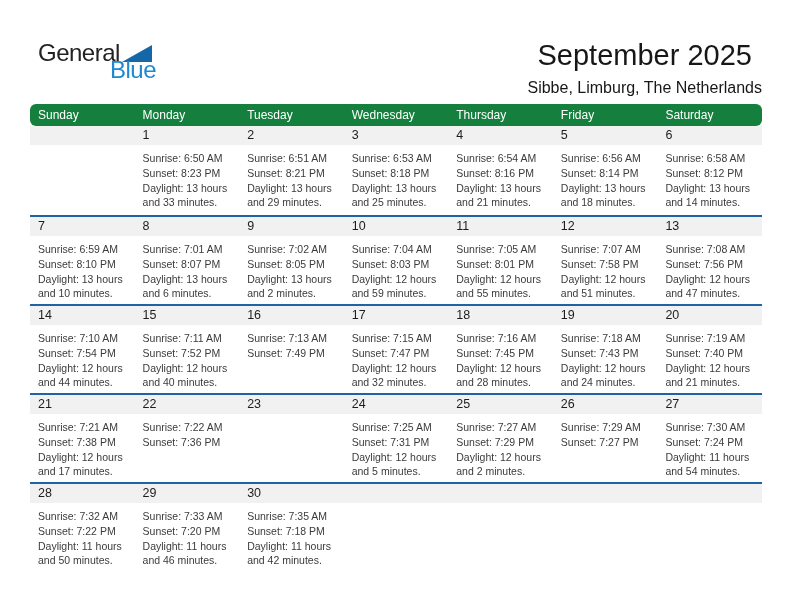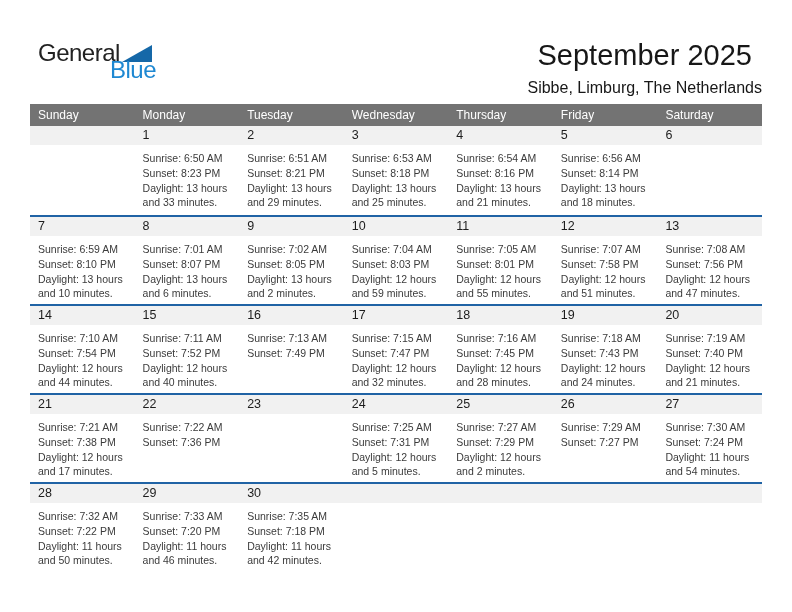--- a/index.html
+++ b/index.html
@@ -22,21 +22,21 @@
     margin-left: 72px; margin-top: -8px;
   }
 
   
   .titles { position: absolute; right: 30px; top: 38px; text-align: center; }
   .page-title { font-size: 29px; line-height: 34px; color: #171717; }
   .page-subtitle { font-size: 16px; line-height: 20px; color: #171717; margin-top: 6px; }
 
   
   .calendar { position: absolute; left: 30px; top: 104px; width: 732px; }
-  .weekday-row { display: flex; background: #737373; height: 22px; }
+  .weekday-row { display: flex; background: #15803d; height: 22px; border-radius: 6px; }
   .weekday-cell {
     width: 104.57px; box-sizing: border-box; padding-left: 8px;
     color: #ffffff; font-size: 12px; line-height: 22px;
     white-space: nowrap; overflow: hidden;
   }
   .week {
     display: flex; position: relative; height: 89px; background: #ffffff;
   }
   .week + .week { border-top: 2px solid #2063A5; height: 87px; }
   .week::before {
@@ -118,20 +118,25 @@
           <div class="day-cell">
             <div class="day-num">5</div>
             <div class="day-details">
               <div>Sunrise: 6:56 AM</div>
               <div>Sunset: 8:14 PM</div>
               <div>Daylight: 13 hours and 18 minutes.</div>
             </div>
           </div>
           <div class="day-cell">
             <div class="day-num">6</div>
+            <div class="day-details">
+              <div>Sunrise: 6:58 AM</div>
+              <div>Sunset: 8:12 PM</div>
+              <div>Daylight: 13 hours and 14 minutes.</div>
+            </div>
           </div>
         </div>
         <div class="week">
           <div class="day-cell">
             <div class="day-num">7</div>
             <div class="day-details">
               <div>Sunrise: 6:59 AM</div>
               <div>Sunset: 8:10 PM</div>
               <div>Daylight: 13 hours and 10 minutes.</div>
             </div>

